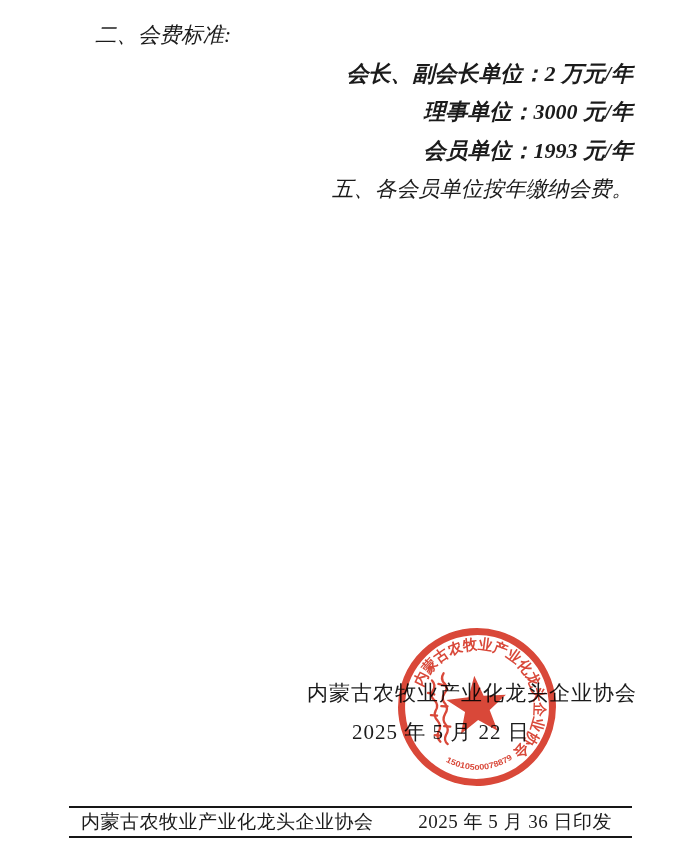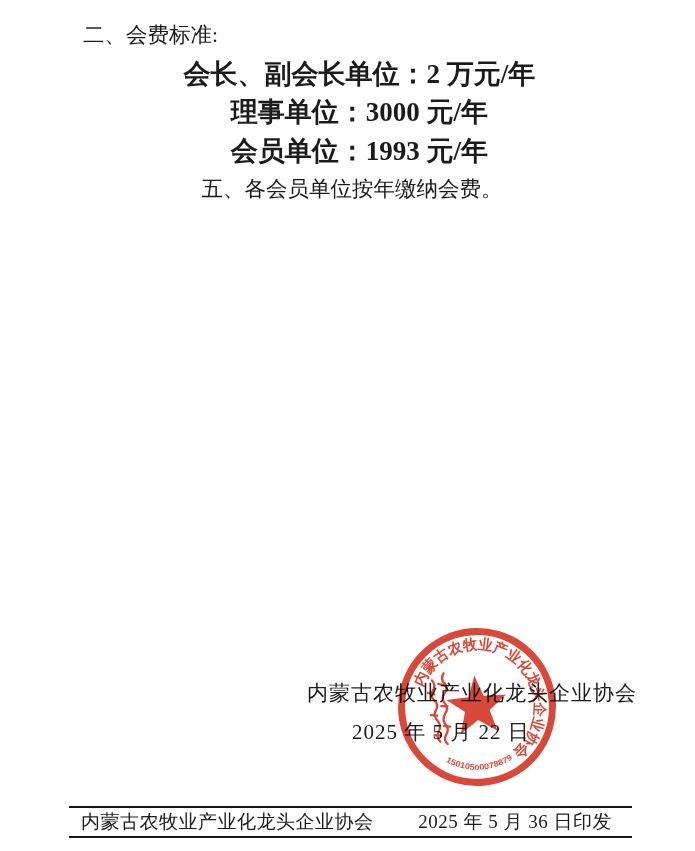--- a/index.html
+++ b/index.html
@@ -7,37 +7,38 @@
     position: relative;
     width: 695px;
     height: 851px;
     background: #ffffff;
     font-family: "Liberation Serif", "DejaVu Serif", serif;
     color: #1b1b1b;
     overflow: hidden;
   }
   .content {
     position: absolute;
-    left: 40px;
+    left: 52px;
     top: 16px;
     width: 581px;
     font-size: 21.5px;
     line-height: 38.5px;
     text-align: justify;
     z-index: 1;
+    font-style: italic;
   }
   .content p { margin: 0; text-indent: 2em; }
   .fee {
     font-weight: 700;
     text-indent: 0 !important;
     padding-left: 58px;
-    font-size: 27px;
-    text-align: center;
+    font-size: 22px;
+    text-align: right;
   }
-  .closing { text-align: center; }
+  .closing { text-align: right; }
   .sign-org {
     position: absolute;
     left: 307px;
     top: 674px;
     font-size: 21px;
     line-height: 38.5px;
     letter-spacing: 1px;
     z-index: 1;
     white-space: nowrap;
   }

